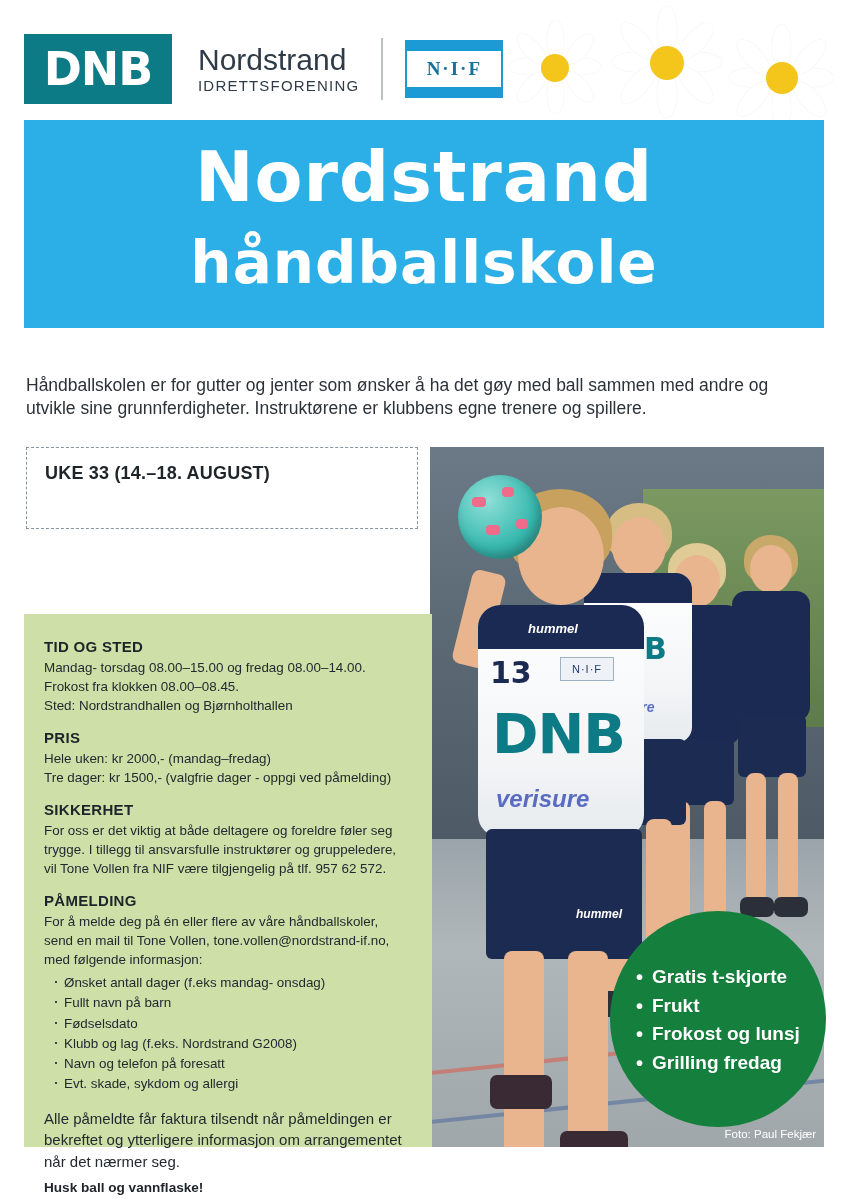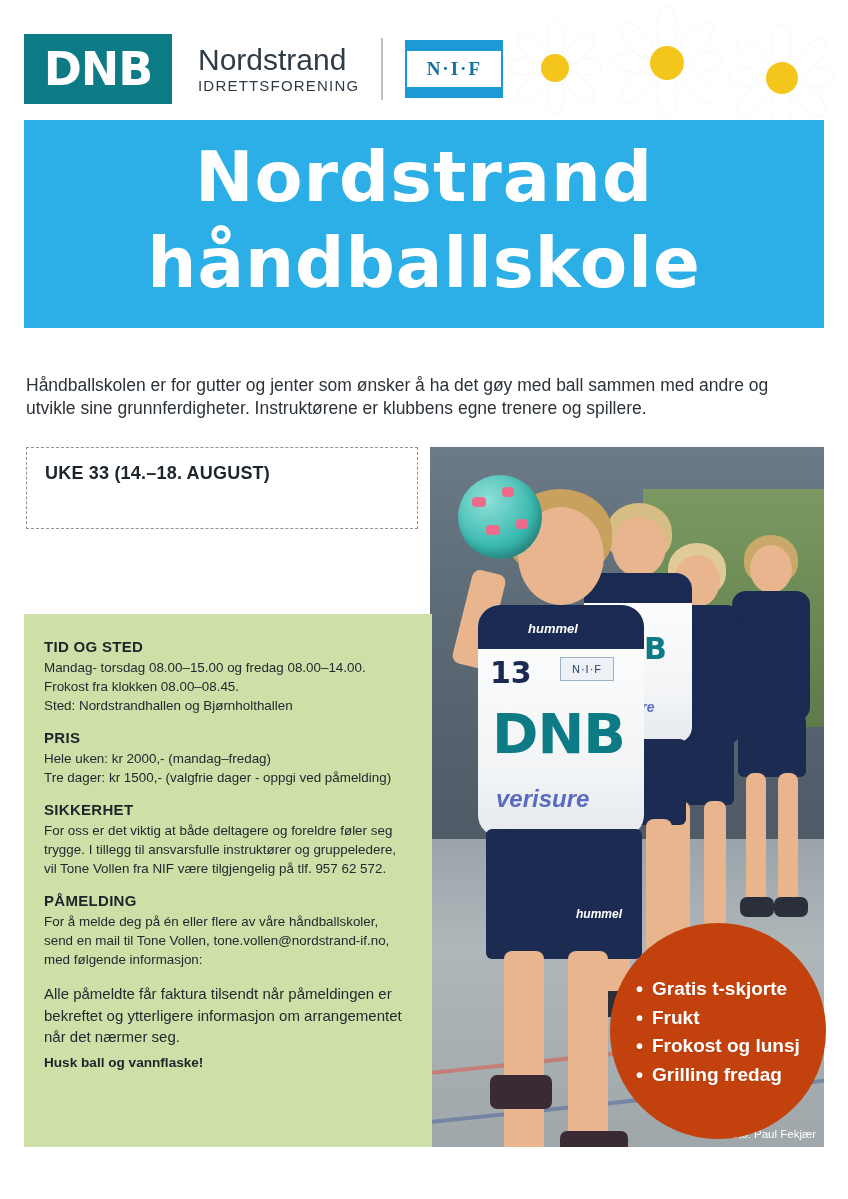--- a/index.html
+++ b/index.html
@@ -86,21 +86,21 @@
     overflow: hidden;
   }
   .banner .t1, .banner .t2 {
     color: #ffffff;
     font-family: "DejaVu Sans", sans-serif;
     font-weight: bold;
     text-align: center;
     letter-spacing: 1px;
   }
   .banner .t1 { font-size: 70px; line-height: 86px; margin-top: 14px; }
-  .banner .t2 { font-size: 69px; line-height: 86px; }
+  .banner .t2 { font-size: 58px; line-height: 86px; }
 
   
   .intro-head {
     position: absolute; top: 340px; left: 26px; right: 30px;
     font-size: 21.5px; font-weight: bold; color: #20282e;
   }
   .intro-body {
     position: absolute; top: 374px; left: 26px; width: 790px;
     font-size: 17.5px; color: #2b3238; line-height: 1.32;
   }
@@ -200,24 +200,24 @@
   ul.bullets li::before {
     content: "\00B7"; position: absolute; left: 3px; top: -1px;
     font-size: 18px; line-height: 1;
   }
   .footnote { font-size: 15px; color: #222a30; line-height: 1.42; margin-top: 3px; }
   .husk { font-size: 13.6px; font-weight: bold; color: #1e2429; margin-top: 8px; }
 
   
   .circle {
     position: absolute;
-    right: 22px; bottom: 60px;
+    right: 22px; bottom: 72px;
     width: 216px; height: 216px;
     border-radius: 50%;
-    background: #c2410c;
+    background: #15803d;
     color: #ffffff;
     padding: 52px 0 0 26px;
   }
   .circle li {
     list-style: none; position: relative; padding-left: 16px;
     font-size: 19px; font-weight: bold; line-height: 1.5;
     text-shadow: 0 1px 1px rgba(0,0,0,.08);
   }
   .circle li::before {
     content: "\2022"; position: absolute; left: 0; top: -1px; font-size: 20px;
@@ -388,20 +388,28 @@
       <div class="sec-body">For oss er det viktig at både deltagere og foreldre føler seg</div>
       <div class="sec-body">trygge. I tillegg til ansvarsfulle instruktører og gruppeledere,</div>
       <div class="sec-body">vil Tone Vollen fra NIF være tilgjengelig på tlf. 957 62 572.</div>
     </div>
 
     <div class="sec">
       <div class="sec-title">PÅMELDING</div>
       <div class="sec-body">For å melde deg på én eller flere av våre håndballskoler,</div>
       <div class="sec-body">send en mail til Tone Vollen, tone.vollen@nordstrand-if.no,</div>
       <div class="sec-body">med følgende informasjon:</div>
+      <ul class="bullets">
+        <li>Ønsket antall dager (f.eks mandag- onsdag)</li>
+        <li>Fullt navn på barn</li>
+        <li>Fødselsdato</li>
+        <li>Klubb og lag (f.eks. Nordstrand G2008)</li>
+        <li>Navn og telefon på foresatt</li>
+        <li>Evt. skade, sykdom og allergi</li>
+      </ul>
     </div>
 
     <div class="footnote">Alle påmeldte får faktura tilsendt når påmeldingen er bekreftet og ytterligere informasjon om arrangementet når det nærmer seg.</div>
     <div class="husk">Husk ball og vannflaske!</div>
   </div>
 
   <div class="circle">
     <ul>
       <li>Gratis t-skjorte</li>
       <li>Frukt</li>

